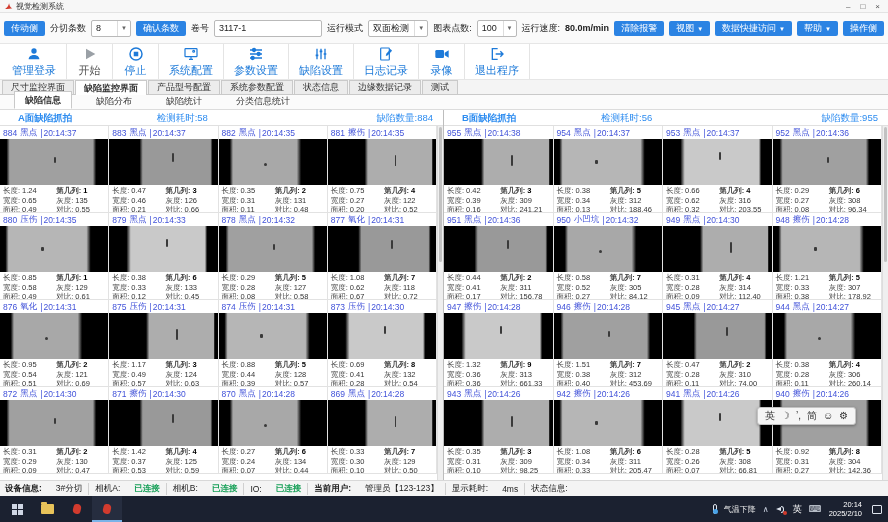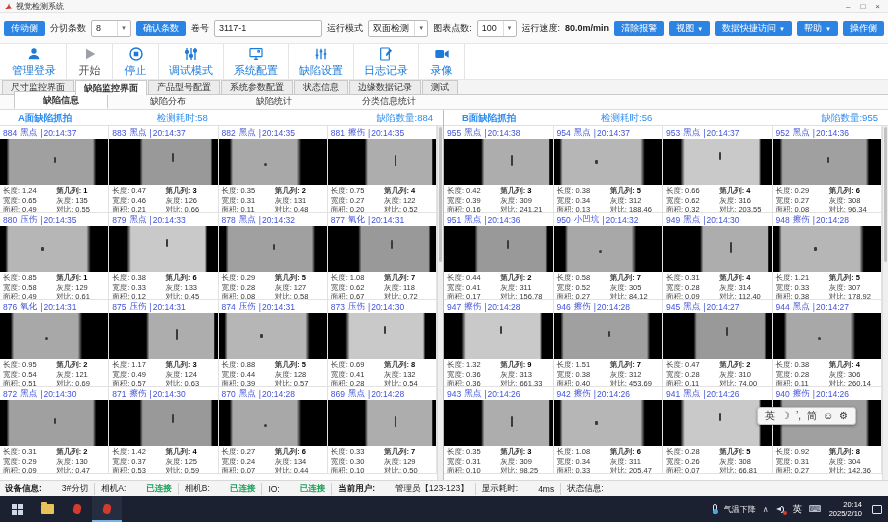--- a/index.html
+++ b/index.html
@@ -30,21 +30,21 @@
   .act{display:flex;flex-direction:column;align-items:center;justify-content:center;padding:1px 10px;cursor:pointer;border-right:1px solid #e4e4e4;min-width:46px;}
   .act .act-ic{height:18px;display:flex;align-items:center;}
   .act .act-lb{font-size:11px;color:#1d7ad9;margin-top:1px;white-space:nowrap;}
   .act.disabled .act-lb{color:#555;}
 
   
   .tabs{height:15px;background:#f4f4f4;display:flex;align-items:flex-end;padding-left:2px;gap:1px;flex:none;border-bottom:1px solid #c9c9c9;}
   .tab{font-size:9px;color:#333;padding:2px 8px 1px;border:1px solid #c9c9c9;border-bottom:none;background:#ececec;cursor:pointer;white-space:nowrap;line-height:1.1;}
   .tab.active{background:#fff;font-weight:bold;position:relative;top:1px;padding-top:3px;}
   .subtabs{height:15px;background:#fbfbfb;display:flex;align-items:flex-end;padding-left:14px;gap:14px;flex:none;border-bottom:1px solid #dcdcdc;}
-  .subtab{font-size:9px;color:#333;padding:2px 28px 1px;cursor:pointer;white-space:nowrap;}
+  .subtab{font-size:9px;color:#333;padding:2px 10px 1px;cursor:pointer;white-space:nowrap;}
   .subtab.active{background:#fff;border:1px solid #c9c9c9;border-bottom:1px solid #fff;font-weight:bold;}
 
   
   .panels{flex:1;display:flex;background:#fff;min-height:0;}
   .panel{width:444px;display:flex;flex-direction:column;border-right:1px solid #bdbdbd;position:relative;min-height:0;}
   .panel:last-child{border-right:none;}
   .panel-head{height:16px;display:flex;align-items:flex-end;padding:0 10px 0 18px;font-size:9.5px;color:#2d8cf0;border-bottom:1px solid #e0e0e0;flex:none;}
   .panel-title{font-weight:bold;}
   .panel-elapsed{margin:0 auto;}
   .panel-count{margin-left:auto;}
@@ -71,21 +71,21 @@
   .v4::after{left:38%;top:45%;width:3px;height:4px;}
   .v5::after{left:52%;top:28%;height:8px;}
   .cell-info{flex:1;display:flex;padding:1px 3px;font-size:7.5px;line-height:1.28;color:#333;}
   .ci-l{width:52%;}
   .ci-r{width:48%;}
   .ci-r .ci-first{font-weight:bold;color:#000;}
   .ci-line span.lb{color:#444;margin-right:2px;}
 
   
   .infobar{height:16px;background:#f4f4f4;border-top:1px solid #d8d8d8;display:flex;align-items:center;gap:6px;padding:0 5px;font-size:8.5px;color:#222;flex:none;white-space:nowrap;}
-  .infobar .grp{display:flex;align-items:center;gap:20px;padding-right:6px;border-right:1px solid #d0d0d0;}
+  .infobar .grp{display:flex;align-items:center;gap:14px;padding-right:6px;border-right:1px solid #d0d0d0;}
   .infobar .grp:last-child{border-right:none;}
   .infobar .lbl{font-weight:bold;}
   .ok{color:#18a058;font-weight:bold;}
 
   
   .taskbar{height:26px;background:#1b2130;display:flex;align-items:center;padding:0 2px;flex:none;color:#e8e8e8;}
   .tb-ic{width:30px;height:26px;display:flex;align-items:center;justify-content:center;cursor:pointer;font-size:12px;}
   .win-logo{display:grid;grid-template-columns:5px 5px;grid-template-rows:5px 5px;gap:1px;}
   .win-logo i{background:#cfd6e4;display:block;}
   .folder{width:13px;height:10px;background:#e8c35a;border-radius:1px;position:relative;}
@@ -179,38 +179,38 @@
         <span class="act-ic">
           <svg width="16" height="16" viewBox="0 0 24 24">
             <circle cx="12" cy="12" r="9" fill="none" stroke="#1d7ad9" stroke-width="2.2"></circle>
             <rect x="8.6" y="8.6" width="6.8" height="6.8" fill="#1d7ad9"></rect>
           </svg>
         </span>
         <span class="act-lb">停止</span>
       </div>
       <div class="act">
         <span class="act-ic">
-          <svg width="16" height="16" viewBox="0 0 24 24" stroke="#1d7ad9" stroke-width="2" fill="none">
-            <path d="M6 3v18M12 3v18M18 3v18"></path>
-            <circle cx="6" cy="9" r="2.2" fill="#1d7ad9"></circle>
-            <circle cx="12" cy="15" r="2.2" fill="#1d7ad9"></circle>
-            <circle cx="18" cy="7" r="2.2" fill="#1d7ad9"></circle>
-          </svg>
-        </span>
-        <span class="act-lb">调试模式</span>
-      </div>
-      <div class="act">
-        <span class="act-ic">
           <svg width="16" height="16" viewBox="0 0 24 24" stroke="#1d7ad9" stroke-width="1.8" fill="none">
             <rect x="3" y="4" width="18" height="12" rx="1"></rect>
             <path d="M9 20h6M12 16v4"></path>
             <circle cx="16" cy="8" r="1.4"></circle>
           </svg>
         </span>
         <span class="act-lb">系统配置</span>
+      </div>
+      <div class="act">
+        <span class="act-ic">
+          <svg width="16" height="16" viewBox="0 0 24 24" stroke="#1d7ad9" stroke-width="2" fill="none">
+            <path d="M3 6h18M3 12h18M3 18h18"></path>
+            <circle cx="9" cy="6" r="2.2" fill="#1d7ad9"></circle>
+            <circle cx="16" cy="12" r="2.2" fill="#1d7ad9"></circle>
+            <circle cx="7" cy="18" r="2.2" fill="#1d7ad9"></circle>
+          </svg>
+        </span>
+        <span class="act-lb">参数设置</span>
       </div>
       <div class="act">
         <span class="act-ic">
           <svg width="16" height="16" viewBox="0 0 24 24" stroke="#1d7ad9" stroke-width="2" fill="none">
             <path d="M6 4v16M12 4v16M18 4v16"></path>
             <path d="M4 14h4M10 8h4M16 12h4" stroke-width="2.6"></path>
           </svg>
         </span>
         <span class="act-lb">缺陷设置</span>
       </div>
@@ -224,20 +224,29 @@
         <span class="act-lb">日志记录</span>
       </div>
       <div class="act">
         <span class="act-ic">
           <svg width="16" height="16" viewBox="0 0 24 24">
             <rect x="2" y="6" width="13" height="12" rx="2" fill="#1d7ad9"></rect>
             <path d="M16 10l6-3.5v11L16 14z" fill="#1d7ad9"></path>
           </svg>
         </span>
         <span class="act-lb">录像</span>
+      </div>
+      <div class="act">
+        <span class="act-ic">
+          <svg width="16" height="16" viewBox="0 0 24 24" stroke="#1d7ad9" stroke-width="2" fill="none">
+            <path d="M13 4H5v16h8"></path>
+            <path d="M10 12h11M17 8l4 4-4 4"></path>
+          </svg>
+        </span>
+        <span class="act-lb">退出程序</span>
       </div>
     </div>
 
   <div class="tabs" id="tabs">
       <div class="tab">尺寸监控界面</div>
       <div class="tab active">缺陷监控界面</div>
       <div class="tab">产品型号配置</div>
       <div class="tab">系统参数配置</div>
       <div class="tab">状态信息</div>
       <div class="tab">边缘数据记录</div>

